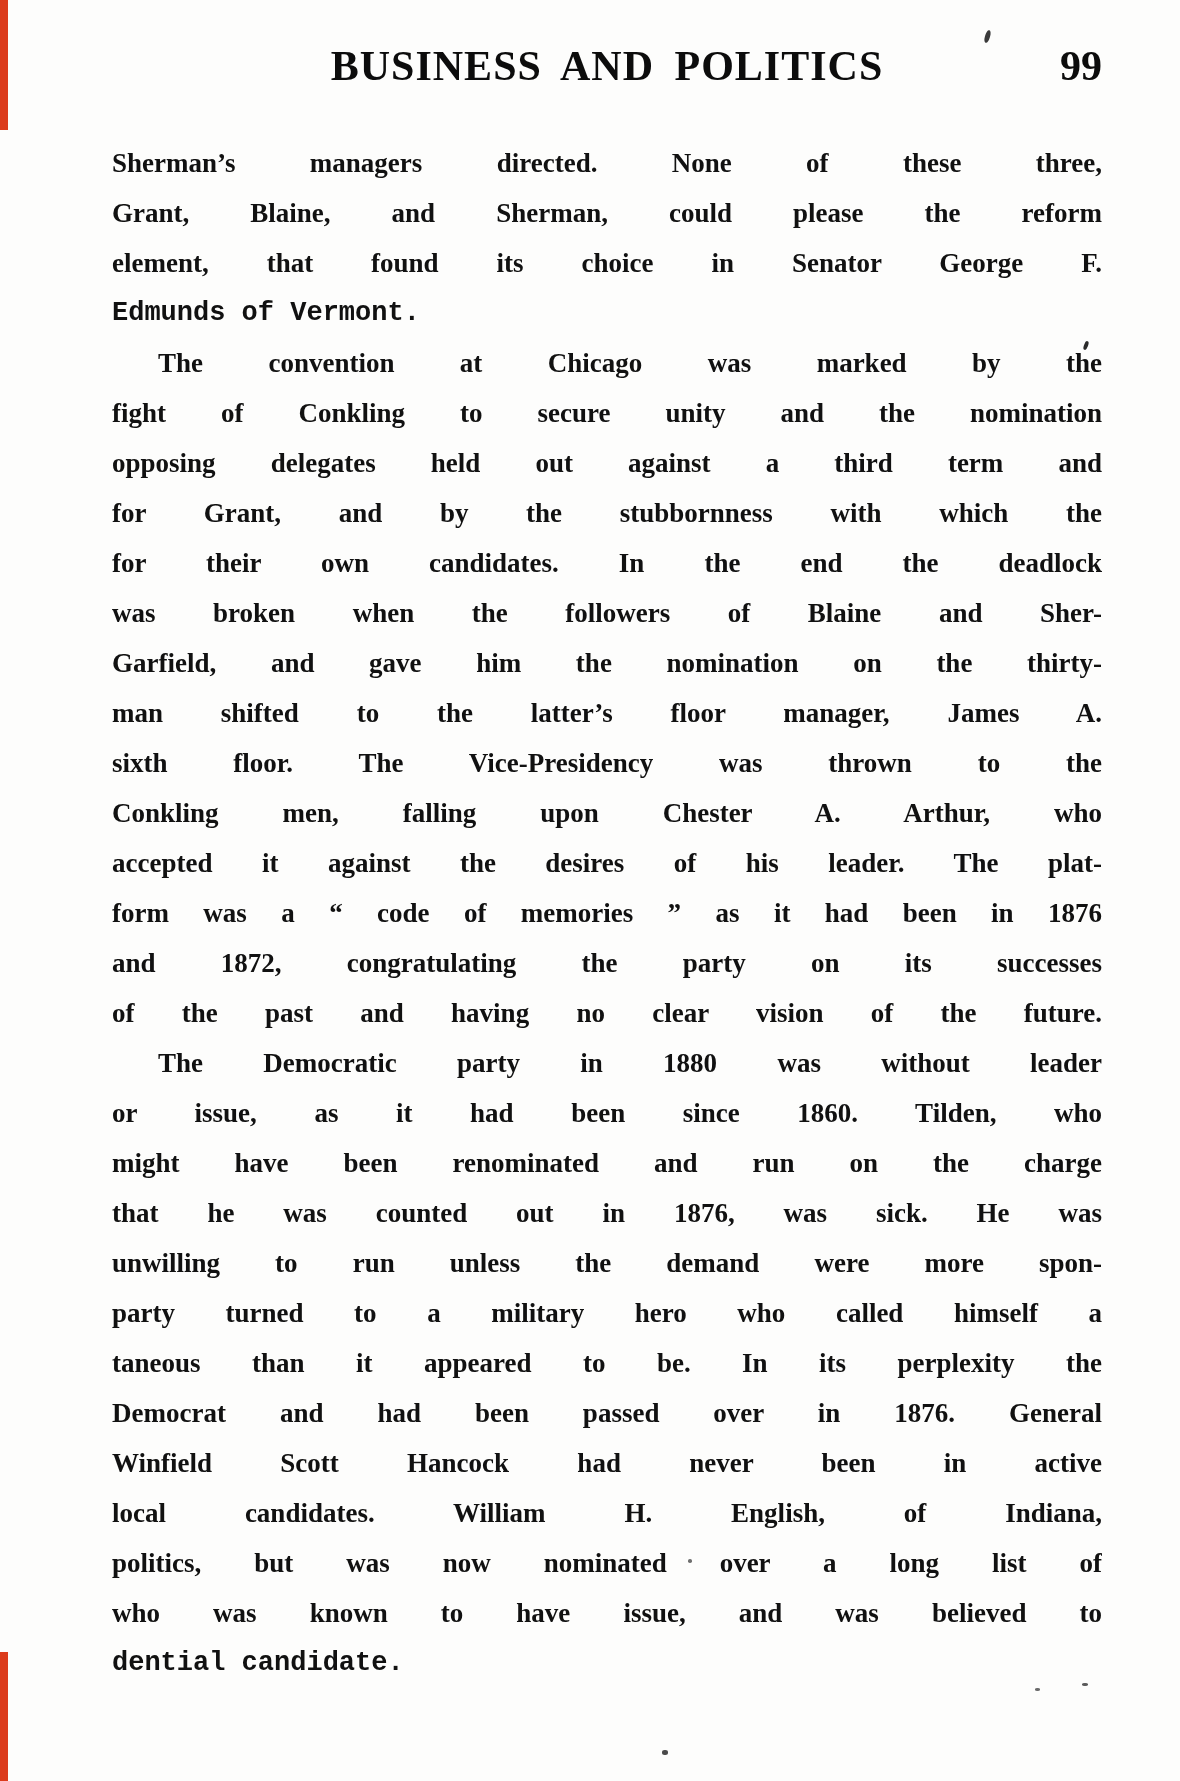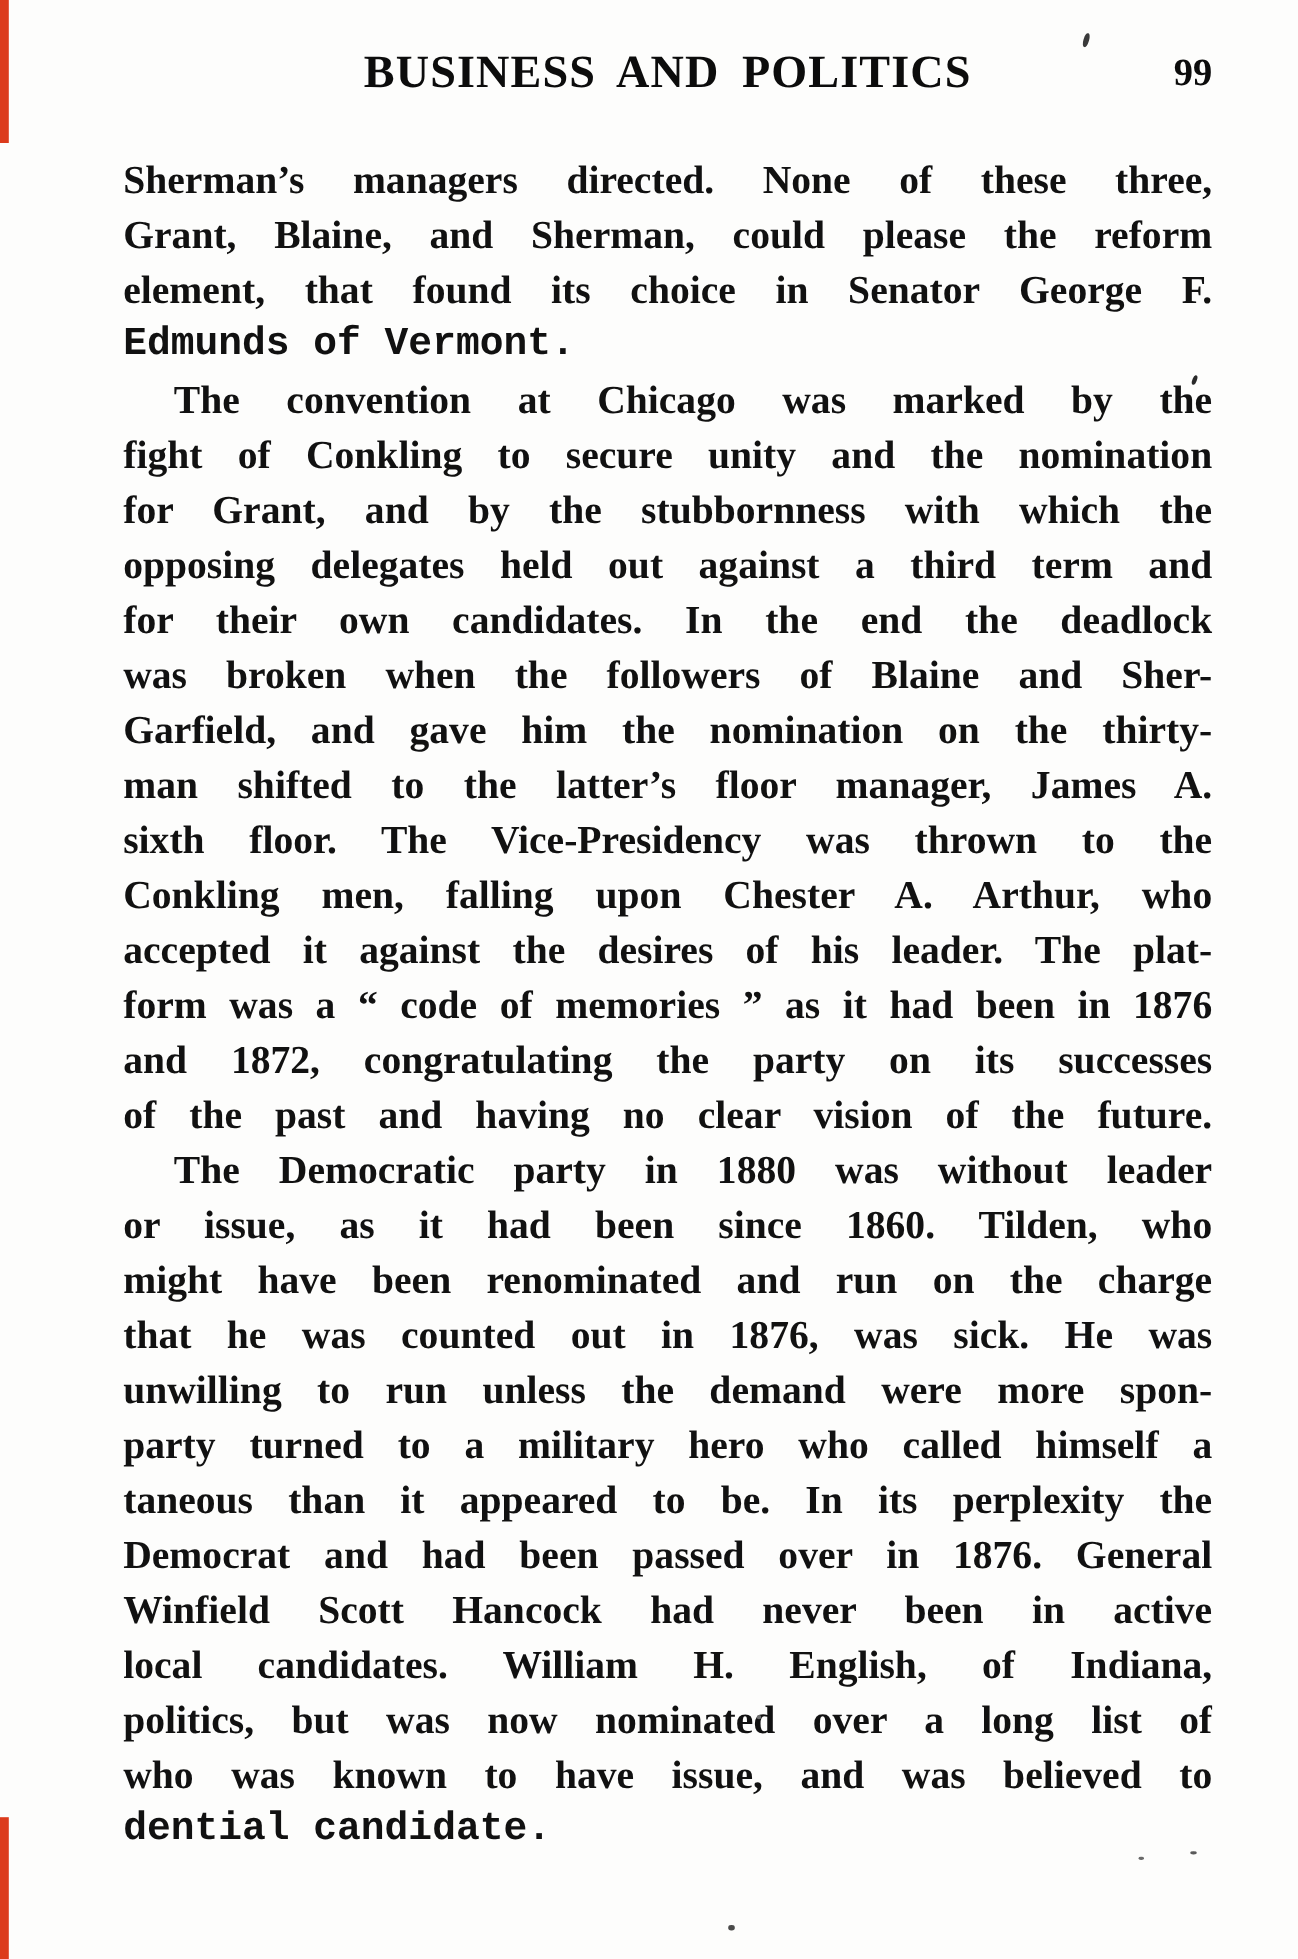--- a/index.html
+++ b/index.html
@@ -25,31 +25,31 @@
     position:absolute; top:40px; left:112px; width:990px; height:52px;
   }
   .head-title {
     position:absolute; left:50%; transform:translateX(-50%);
     font-size:42px; font-weight:bold; line-height:52px;
     letter-spacing:1px; word-spacing:9px; white-space:nowrap;
     color:#0c0c0c;
   }
   .page-num {
     position:absolute; right:0; top:0;
-    font-size:35px; font-weight:bold; line-height:52px;
+    font-size:42px; font-weight:bold; line-height:52px;
     color:#0c0c0c;
   }
 
   
   .text-block {
     position:absolute; top:138px; left:112px; width:990px;
   }
   .para { margin:0; padding:0; }
   .line {
-    font-size:36px; font-weight:bold; line-height:50px; height:50px;
+    font-size:27px; font-weight:bold; line-height:50px; height:50px;
     overflow:hidden;
     text-align:justify; text-align-last:justify;
     color:#111111;
   }
   .line.indent { padding-left:46px; }
   .line.last   { text-align-last:left;font-family:Liberation Mono, monospace; }
 
   
   .speck {
     position:absolute; background:#3a3a3a; border-radius:45%;
@@ -79,22 +79,22 @@
     <div class="para">
       <div class="line">Sherman’s managers directed. None of these three,</div>
       <div class="line">Grant, Blaine, and Sherman, could please the reform</div>
       <div class="line">element, that found its choice in Senator George F.</div>
       <div class="line last">Edmunds of Vermont.</div>
     </div>
 
     <div class="para">
       <div class="line indent">The convention at Chicago was marked by the</div>
       <div class="line">fight of Conkling to secure unity and the nomination</div>
+      <div class="line">opposing delegates held out against a third term and</div>
       <div class="line">for Grant, and by the stubbornness with which the</div>
-      <div class="line">opposing delegates held out against a third term and</div>
       <div class="line">for their own candidates. In the end the deadlock</div>
       <div class="line">was broken when the followers of Blaine and Sher-</div>
       <div class="line">Garfield, and gave him the nomination on the thirty-</div>
       <div class="line">man shifted to the latter’s floor manager, James A.</div>
       <div class="line">sixth floor. The Vice-Presidency was thrown to the</div>
       <div class="line">Conkling men, falling upon Chester A. Arthur, who</div>
       <div class="line">accepted it against the desires of his leader. The plat-</div>
       <div class="line">form was a “ code of memories ” as it had been in 1876</div>
       <div class="line">and 1872, congratulating the party on its successes</div>
       <div class="line">of the past and having no clear vision of the future.</div>

